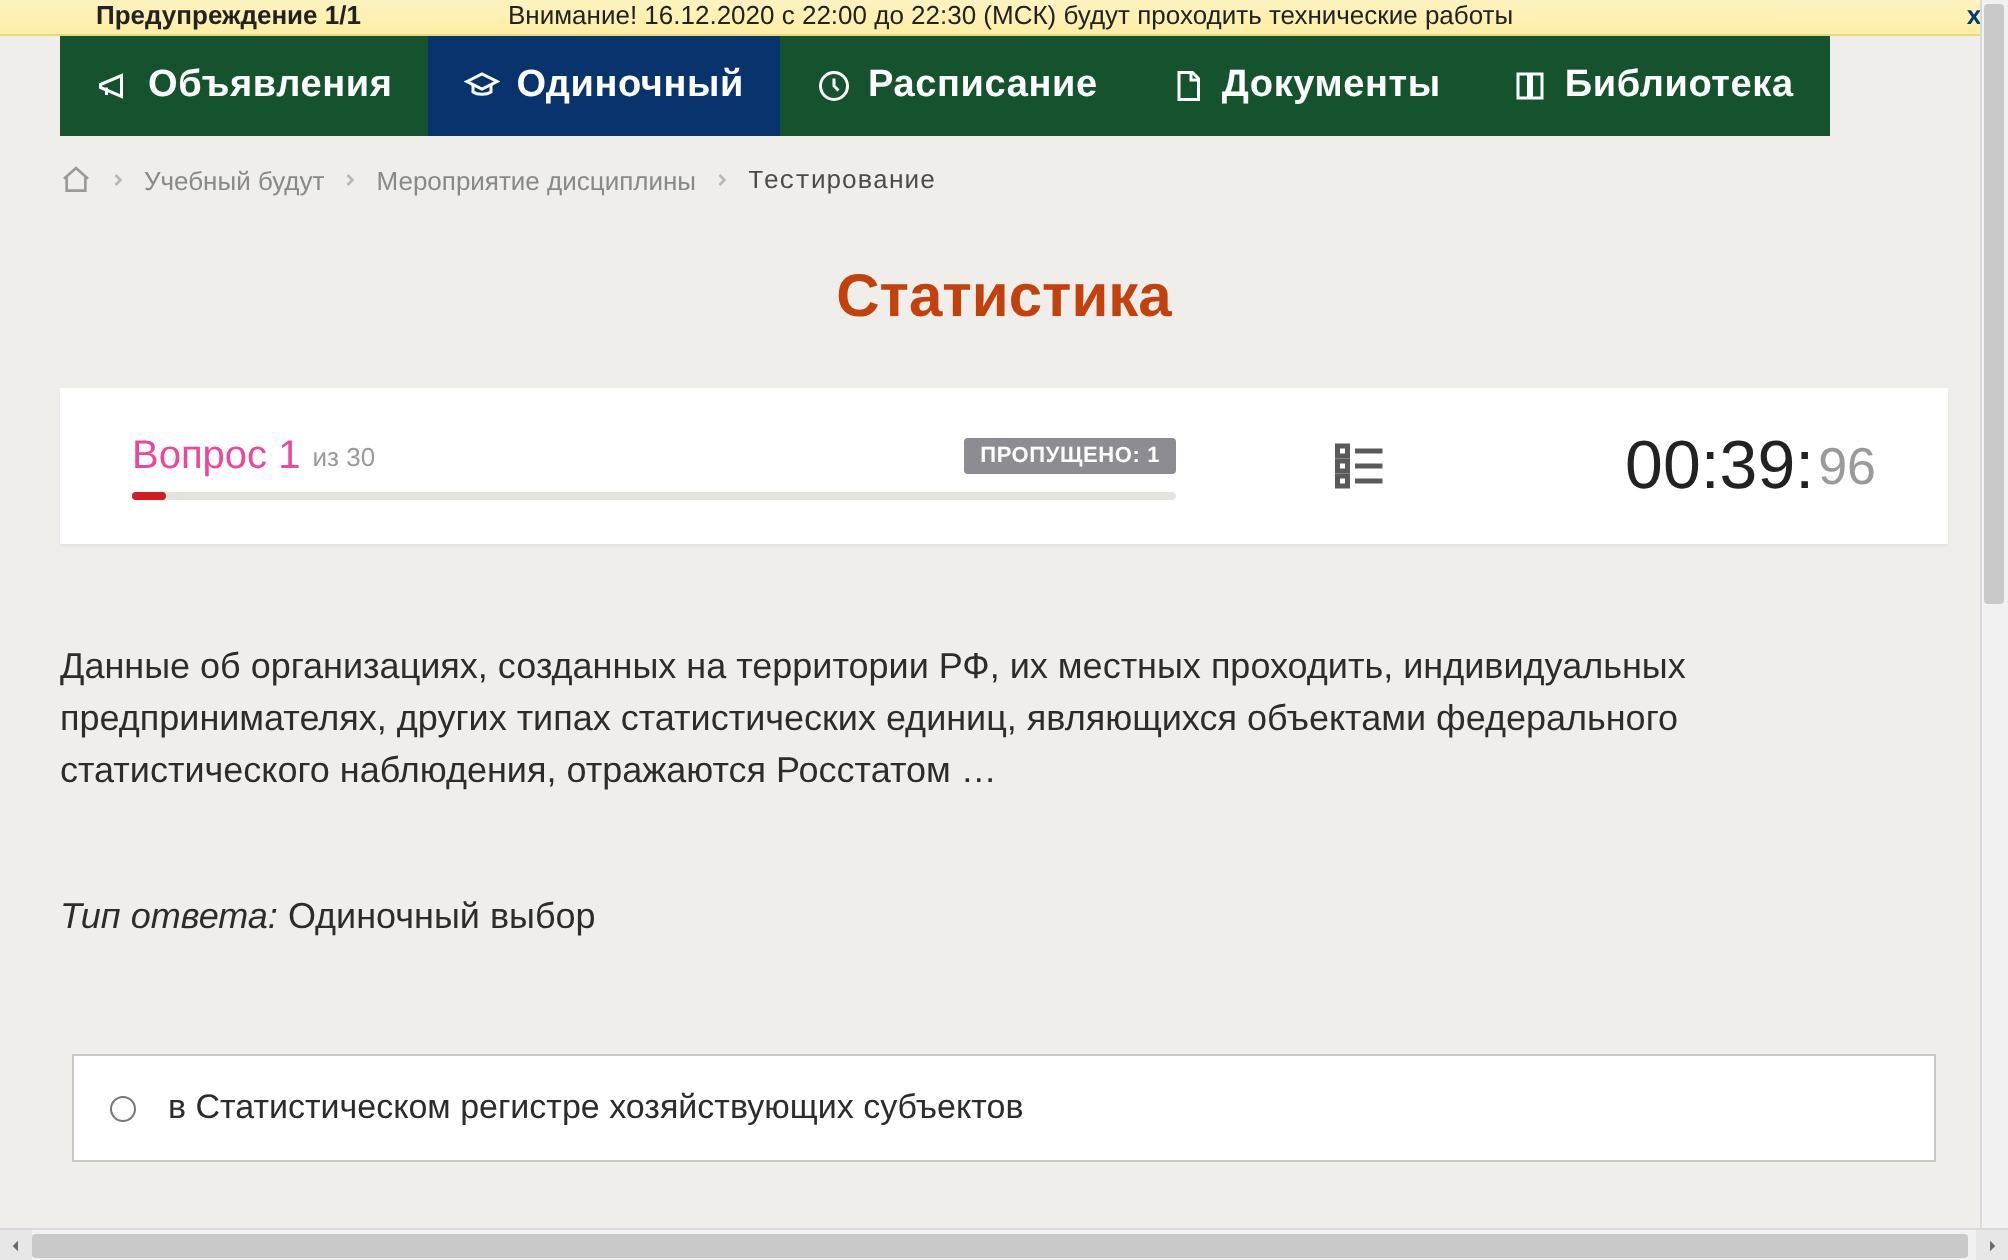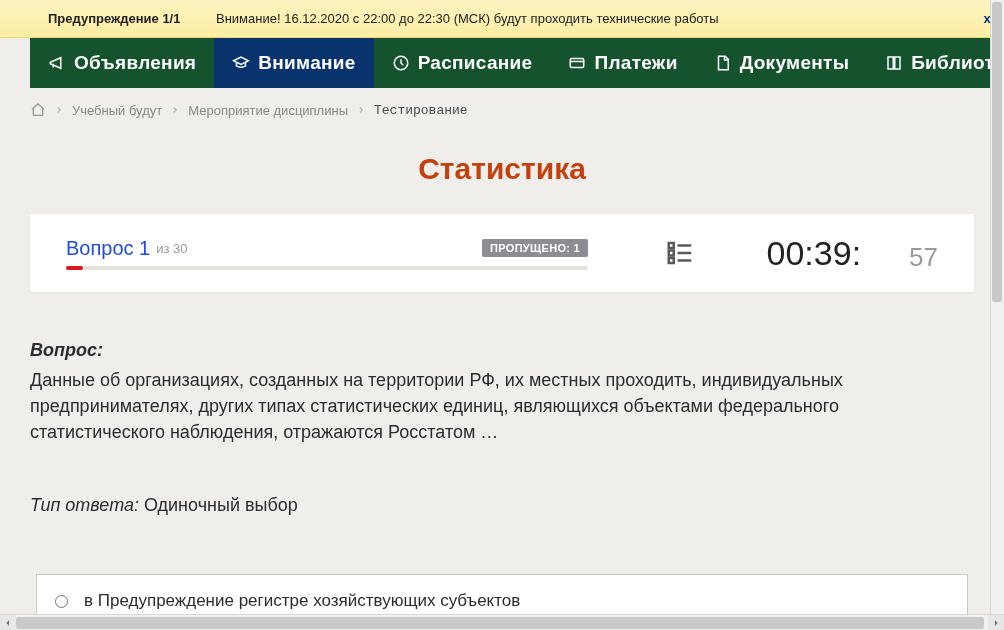--- a/index.html
+++ b/index.html
@@ -1,21 +1,21 @@
 <!DOCTYPE html>
 <html><head>
 <meta charset="utf-8">
 <style>
   * { box-sizing: border-box; margin: 0; padding: 0; }
   html, body { width: 1004px; height: 630px; overflow: hidden; font-family: Arial, Helvetica, sans-serif; background: #ffffff; }
   .page-wrap { width: 1004px; height: 630px; position: relative; }
   .scroll-area { width: 1004px; height: 614px; overflow: hidden; background: #efeeea; position: relative; }
 
   
-  .warning-bar { width: 100%; height: 38px; background: linear-gradient(#fdf3c0,#fdeea4); border-bottom: 1px solid #e8d97a; display: flex; align-items: center; font-size: 13px; color: #222; }
+  .warning-bar { width: 100%; height: 18px; background: linear-gradient(#fdf3c0,#fdeea4); border-bottom: 1px solid #e8d97a; display: flex; align-items: flex-start; font-size: 13px; color: #222; gap: 38px; }
   .warning-label { font-weight: bold; padding-left: 48px; width: 216px; }
   .warning-text { flex: 1; text-align: left; }
   .warning-close { width: 34px; text-align: center; color: #003a7a; font-weight: bold; cursor: pointer; }
 
   
   .nav { display: flex; height: 50px; margin: 0 30px; }
   .nav-item { background: #14532d; color: #fff; display: flex; align-items: center; padding: 0 18px; font-size: 19px; font-weight: 600; cursor: pointer; letter-spacing: .3px; }
   .nav-item.active { background: #08336d; }
   .nav-icon { width: 18px; height: 18px; margin-right: 8px; display: inline-block; }
 
@@ -26,28 +26,28 @@
   .crumb-link { color: #888a86; cursor: pointer; }
   .crumb-current { color: #4b4b4b; font-family: Liberation Mono, monospace; }
 
   
   .page-title { text-align: center; color: #c2410c; font-size: 30px; font-weight: 700; margin: 20px 0 28px; }
 
   
   .status-card { background: #fff; margin: 0 30px; display: flex; align-items: center; height: 78px; padding: 0 36px 0 36px; box-shadow: 0 1px 2px rgba(0,0,0,.06); }
   .q-block { flex: 0 0 auto; width: 522px; }
   .q-line { display: flex; align-items: center; }
-  .q-num { font-size: 20px; color: #1d4ed8; }
+  .q-num { font-size: 20px; color: #ec4899; }
   .q-total { font-size: 13px; color: #9a9a9a; margin-left: 6px; }
   .skipped-badge { margin-left: auto; background: #8c8c92; color: #fff; font-size: 11px; font-weight: 600; padding: 3px 8px; border-radius: 2px; letter-spacing: .3px; }
   .q-progress { margin-top: 6px; width: 522px; height: 4px; background: #e3e3e0; border-radius: 2px; position: relative; }
   .q-progress-fill { position: absolute; left: 0; top: 0; height: 4px; width: 3.3%; background: #d71a21; border-radius: 2px; }
 
   .list-btn { margin-left: 70px; width: 44px; height: 44px; display: flex; align-items: center; justify-content: center; cursor: pointer; }
-  .timer { margin-left: auto; font-size: 34px; color: #222; font-weight: 400; display: flex; align-items: flex-end; gap: 46px; }
+  .timer { margin-left: auto; font-size: 34px; color: #222; font-weight: 400; display: flex; align-items: center; }
   .timer-sec { font-size: 26px; color: #9a9a9a; margin-left: 2px; }
 
   
   .body-area { margin: 48px 30px 0; color: #2c2c2c; }
   .q-label { font-style: italic; font-weight: bold; font-size: 18px; margin-bottom: 6px; }
   .q-text { font-size: 18px; line-height: 1.45; }
   .ans-type-row { margin-top: 50px; font-size: 18px; }
   .ans-type-label { font-style: italic; font-weight: normal; }
 
   
@@ -89,39 +89,30 @@
         </span>
         <span>Объявления</span>
       </div>
       <div class="nav-item active">
         <span class="nav-icon">
           <svg viewBox="0 0 24 24" width="18" height="18" fill="none" stroke="#fff" stroke-width="2">
               <path d="M2 9l10-5 10 5-10 5-10-5z"></path>
               <path d="M6 11v5c3 2 9 2 12 0v-5"></path>
             </svg>
         </span>
-        <span>Внимание</span>
+        <span>Одиночный</span>
       </div>
       <div class="nav-item">
         <span class="nav-icon">
           <svg viewBox="0 0 24 24" width="18" height="18" fill="none" stroke="#fff" stroke-width="2">
               <circle cx="12" cy="12" r="9"></circle>
               <path d="M12 7v5l3 3"></path>
             </svg>
         </span>
         <span>Расписание</span>
-      </div>
-      <div class="nav-item">
-        <span class="nav-icon">
-          <svg viewBox="0 0 24 24" width="18" height="18" fill="none" stroke="#fff" stroke-width="2">
-              <rect x="3" y="6" width="18" height="12" rx="2"></rect>
-              <path d="M3 10h18"></path>
-            </svg>
-        </span>
-        <span>Платежи</span>
       </div>
       <div class="nav-item">
         <span class="nav-icon">
           <svg viewBox="0 0 24 24" width="18" height="18" fill="none" stroke="#fff" stroke-width="2">
               <path d="M6 3h9l4 4v14H6z"></path>
               <path d="M14 3v5h5"></path>
             </svg>
         </span>
         <span>Документы</span>
       </div>
@@ -185,37 +176,36 @@
           <rect x="3" y="4" width="4" height="4"></rect>
             <line x1="10" y1="6" x2="21" y2="6"></line>
           <rect x="3" y="10" width="4" height="4"></rect>
             <line x1="10" y1="12" x2="21" y2="12"></line>
           <rect x="3" y="16" width="4" height="4"></rect>
             <line x1="10" y1="18" x2="21" y2="18"></line>
         </svg>
       </div>
       <div class="timer">
         <span>00:39:</span>
-          <span class="timer-sec">57</span>
+          <span class="timer-sec">96</span>
       </div>
     </div>
 
     <div class="body-area">
-      <div class="q-label">Вопрос:</div>
       <div class="q-text">Данные об организациях, созданных на территории РФ, их местных проходить, индивидуальных предпринимателях, других типах статистических единиц, являющихся объектами федерального статистического наблюдения, отражаются Росстатом …</div>
       <div class="ans-type-row">
         <span class="ans-type-label">Тип ответа:</span>
         <span> </span><span>Одиночный выбор</span>
       </div>
     </div>
 
     <div class="options">
       <label class="option">
         <input type="radio" name="ans" style="">
-        <span>в Предупреждение регистре хозяйствующих субъектов</span>
+        <span>в Статистическом регистре хозяйствующих субъектов</span>
       </label>
 
     </div>
 
     <div class="v-scroll">
       <div class="v-scroll-thumb"></div>
     </div>
   </div>
 
   <div class="h-scroll">

